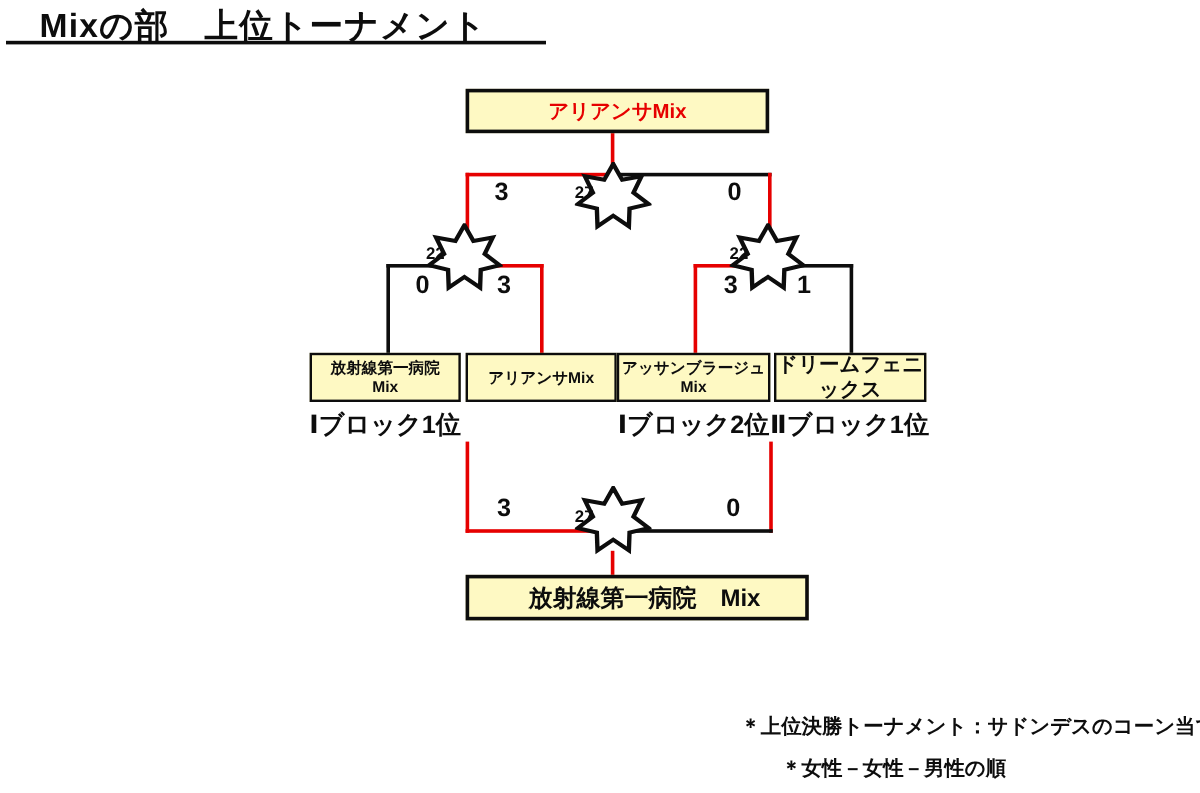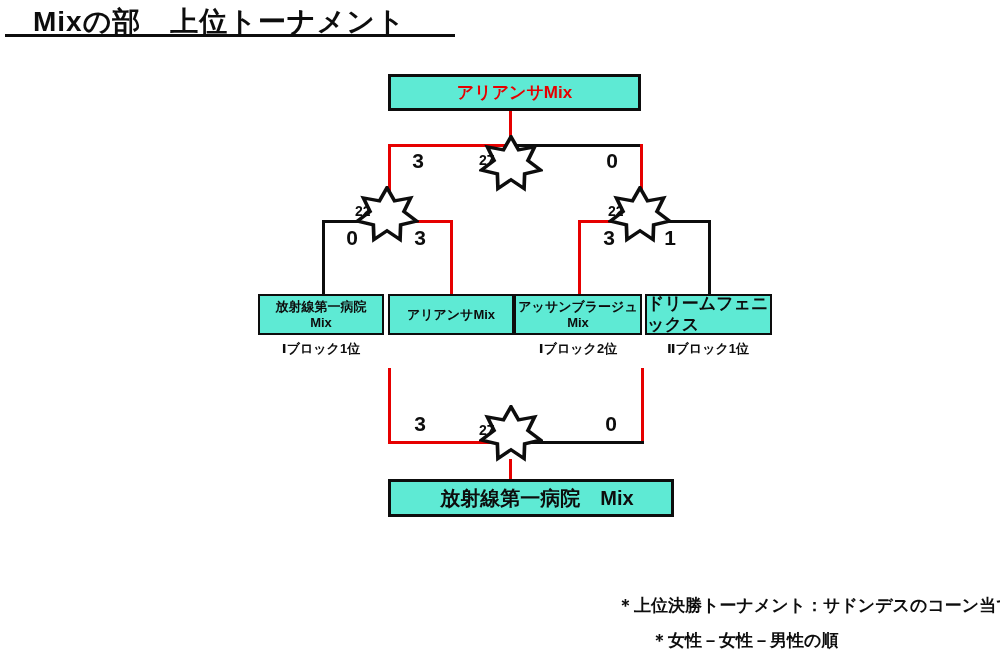--- a/index.html
+++ b/index.html
@@ -8,31 +8,31 @@
     font-family:"Liberation Sans","DejaVu Sans",sans-serif;color:var(--ink,#000);
   }
   .line{position:absolute;background:var(--ink,#000);}
   .line.red{background:var(--red,#e60000);}
   .title{
     position:absolute;left:33px;top:3px;font-size:28px;font-weight:700;
     letter-spacing:1px;white-space:nowrap;
   }
   .title-underline{position:absolute;left:5px;top:34px;width:450px;height:3px;background:var(--ink,#000);}
   .box{
-    position:absolute;border:3px solid var(--ink,#000);background:#5eead4;
+    position:absolute;border:3px solid var(--ink,#000);background:#fef9c3;
     display:flex;flex-direction:column;align-items:center;justify-content:center;
-    box-sizing:border-box;font-weight:700;
+    text-align:center;box-sizing:border-box;font-weight:700;
   }
   .champion-box{left:388px;top:74px;width:253px;height:37px;font-size:17px;color:var(--red,#e60000);}
   .winner-box{left:388px;top:479px;width:286px;height:38px;font-size:20px;color:var(--ink,#000);padding-left:12px;}
   .team-box{top:294px;height:41px;font-size:13px;line-height:1.2;color:var(--ink,#000);border-width:2.5px;}
   .team-box .l2:empty{display:none;}
   .seed{
     position:absolute;top:340px;width:140px;text-align:center;
-    font-size:13px;font-weight:700;white-space:nowrap;
+    font-size:21px;font-weight:700;white-space:nowrap;
   }
   .score{
     position:absolute;width:22px;text-align:center;font-size:21px;font-weight:700;
   }
   .star{position:absolute;width:64px;height:58px;}
   .star svg{display:block;width:64px;height:58px;color:var(--ink,#000);}
   .star .badge{
     position:absolute;left:0;top:43%;width:100%;transform:translateY(-50%);
     text-align:left;font-size:14px;font-weight:700;color:var(--ink,#000);
   }

